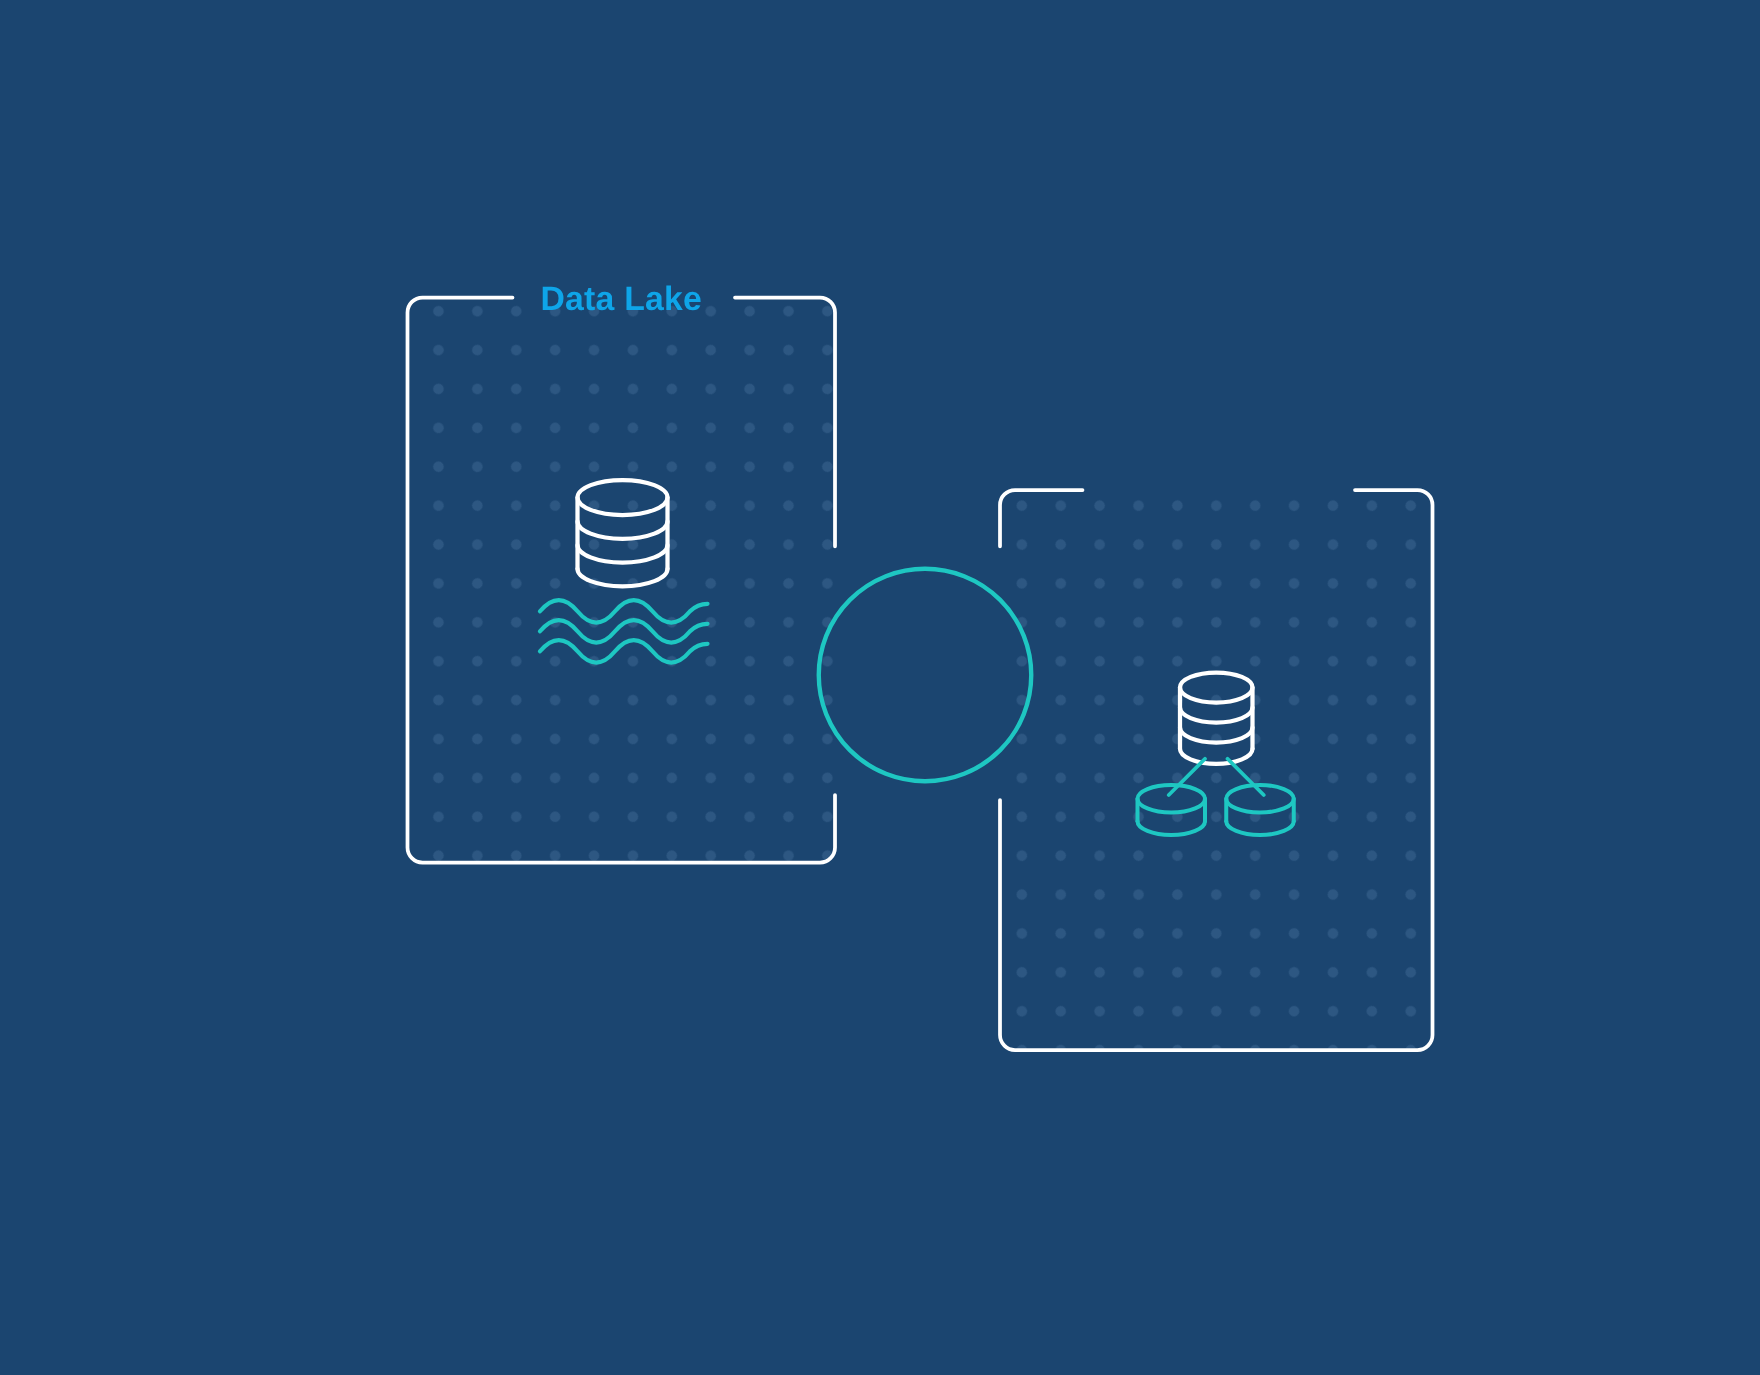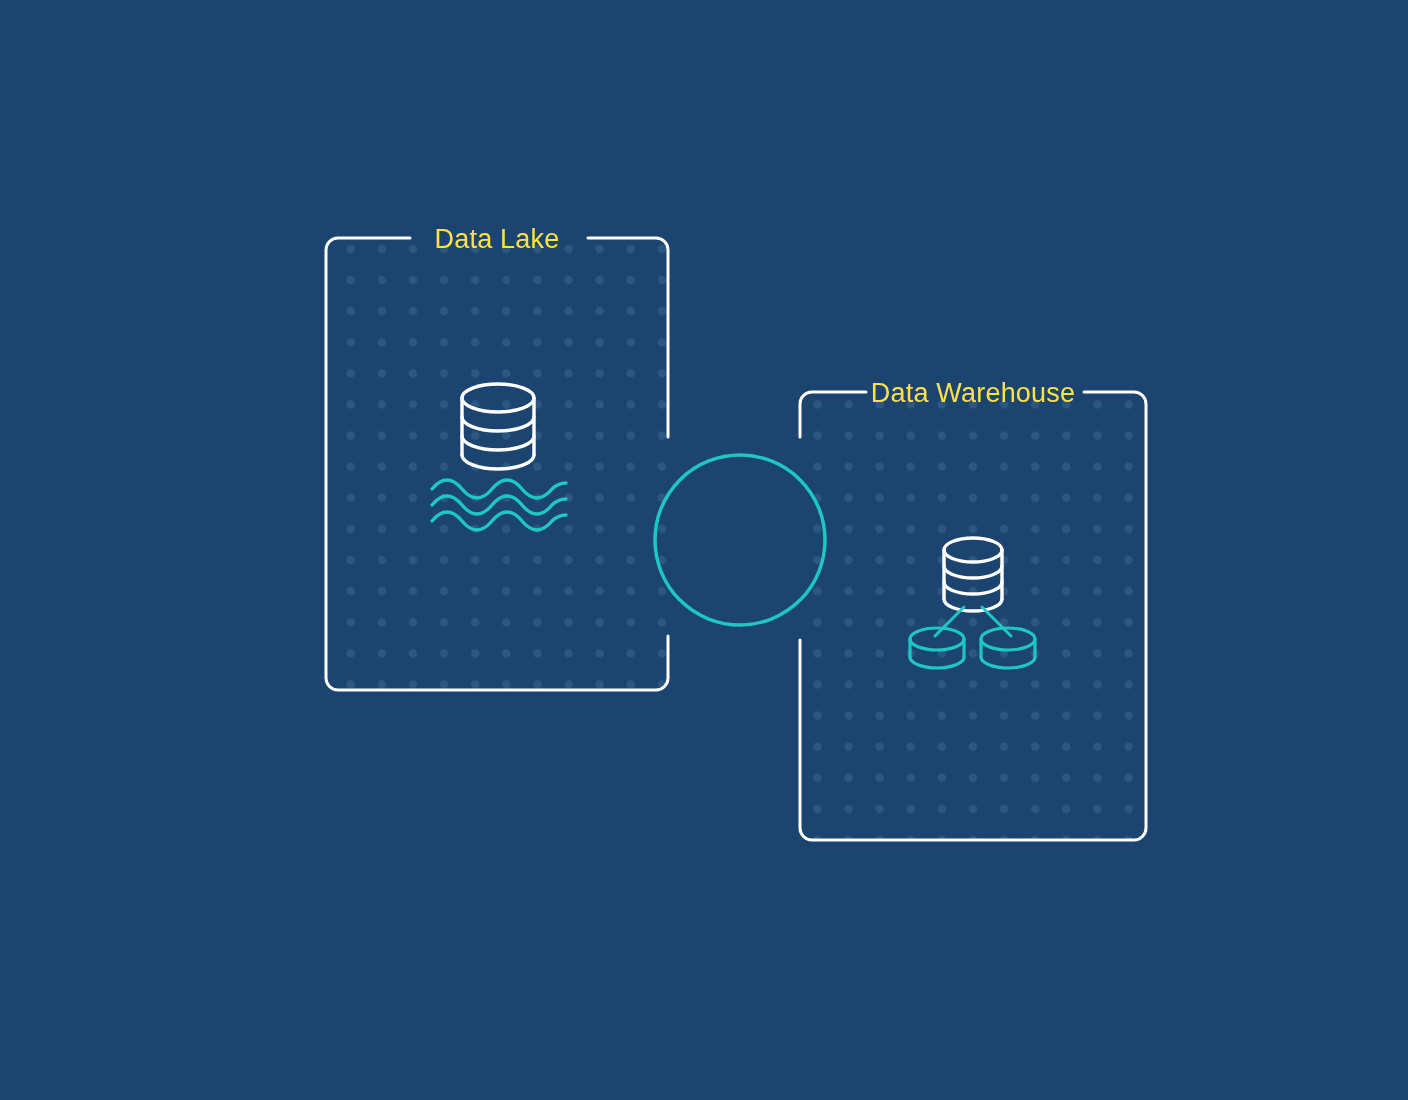--- a/index.html
+++ b/index.html
@@ -23,23 +23,23 @@
     position: absolute;
     top: 0;
     left: 0;
     width: 1408px;
     height: 1100px;
     display: block;
   }
   .panel-title {
     position: absolute;
     font-family: "Liberation Sans", sans-serif;
-    font-weight: normal;
+    font-weight: bold;
     font-size: 27px;
-    color: #fde047;
+    color: #0ea5e9;
     letter-spacing: 0.2px;
     white-space: nowrap;
     text-align: center;
   }
   #data-lake-title {
     left: 326px;
     top: 226px;
     width: 342px;
     line-height: 26px;
   }
@@ -166,16 +166,15 @@
     <g fill="none" stroke="#1ec7c2" stroke-width="3.2" stroke-linecap="round">
       <ellipse cx="1008" cy="639" rx="27" ry="11"></ellipse>
       <path d="M 981 639 L 981 657"></path>
       <path d="M 1035 639 L 1035 657"></path>
       <path d="M 981 657 A 27 11 0 0 0 1035 657"></path>
     </g>
   </svg>
 
   <div id="data-lake-title" class="panel-title">Data Lake</div>
 
-  <div id="data-warehouse-title" class="panel-title">Data Warehouse</div>
 
 
 </div>
 
 </body></html>

